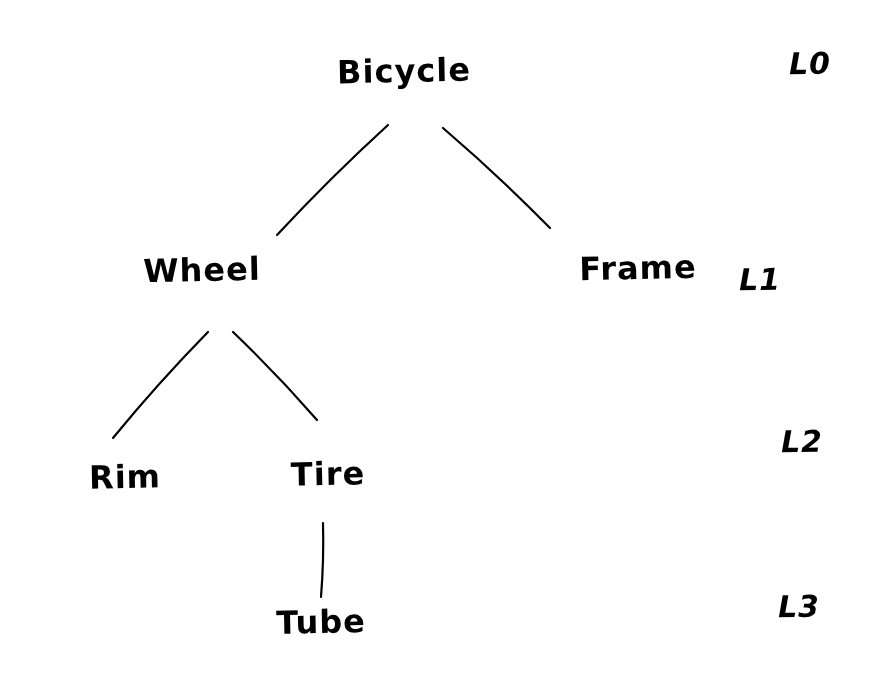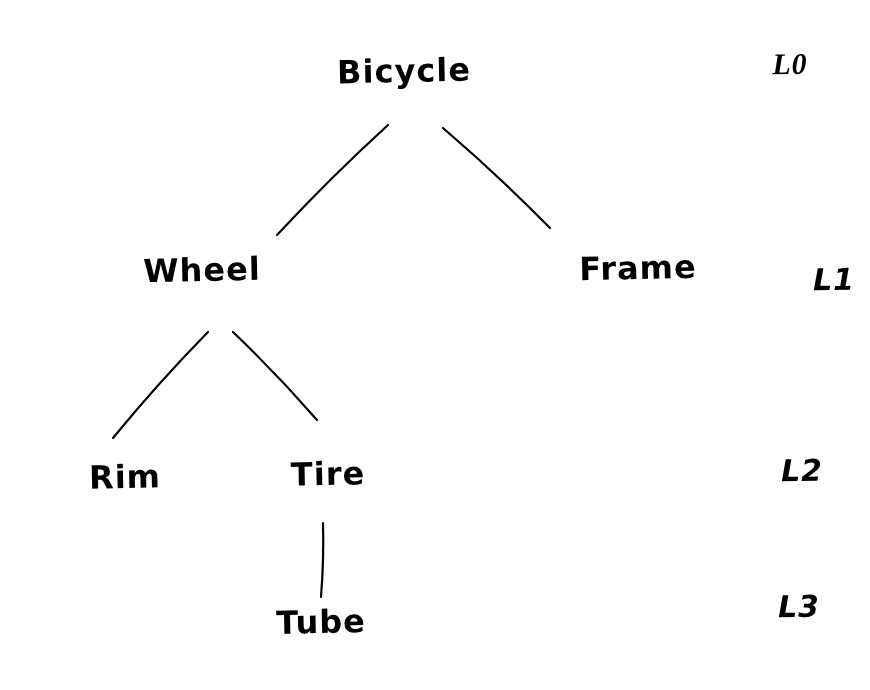--- a/index.html
+++ b/index.html
@@ -50,23 +50,23 @@
     letter-spacing: 1px;
   }
   
   .pos-bicycle { left: 404px; top: 53px; }
   .pos-wheel   { left: 202px; top: 252px; }
   .pos-frame   { left: 638px; top: 250px; }
   .pos-rim     { left: 125px; top: 459px; }
   .pos-tire    { left: 328px; top: 456px; }
   .pos-tube    { left: 321px; top: 604px; }
   
-  .pos-l0 { left: 790px; top: 47px; font-family: Liberation Serif, serif; }
-  .pos-l1 { left: 834px; top: 263px; }
-  .pos-l2 { left: 802px; top: 454px; }
+  .pos-l0 { left: 810px; top: 47px; }
+  .pos-l1 { left: 760px; top: 263px; }
+  .pos-l2 { left: 802px; top: 425px; }
   .pos-l3 { left: 799px; top: 590px; }
 </style>
 </head>
 <body>
 
 <div class="canvas">
 
   <svg class="edges" viewBox="0 0 870 690" xmlns="http://www.w3.org/2000/svg">
     <path d="M388 125 Q330 178 277 235"></path>
     <path d="M443 128 Q499 176 550 228"></path>

